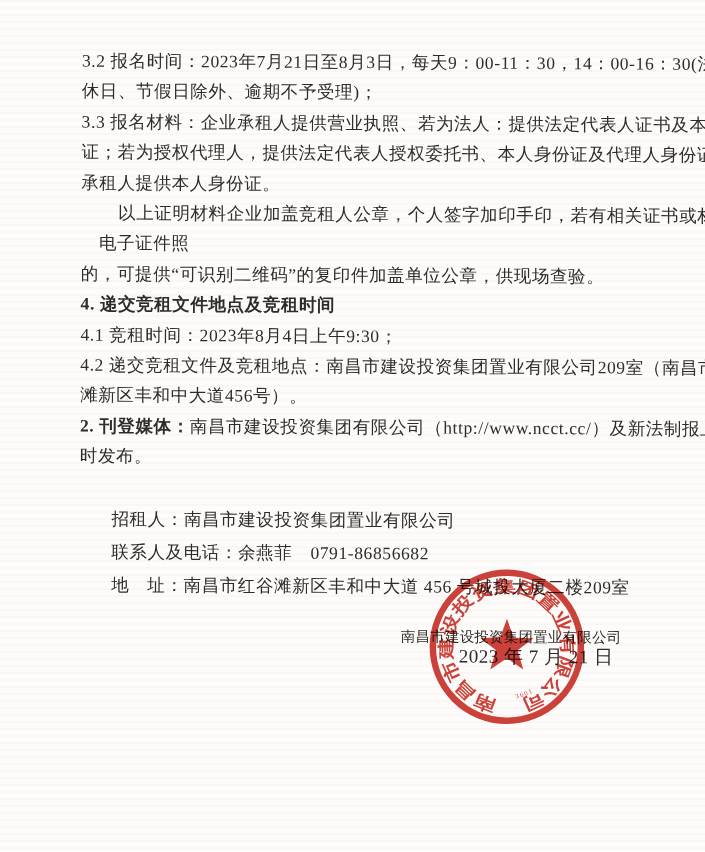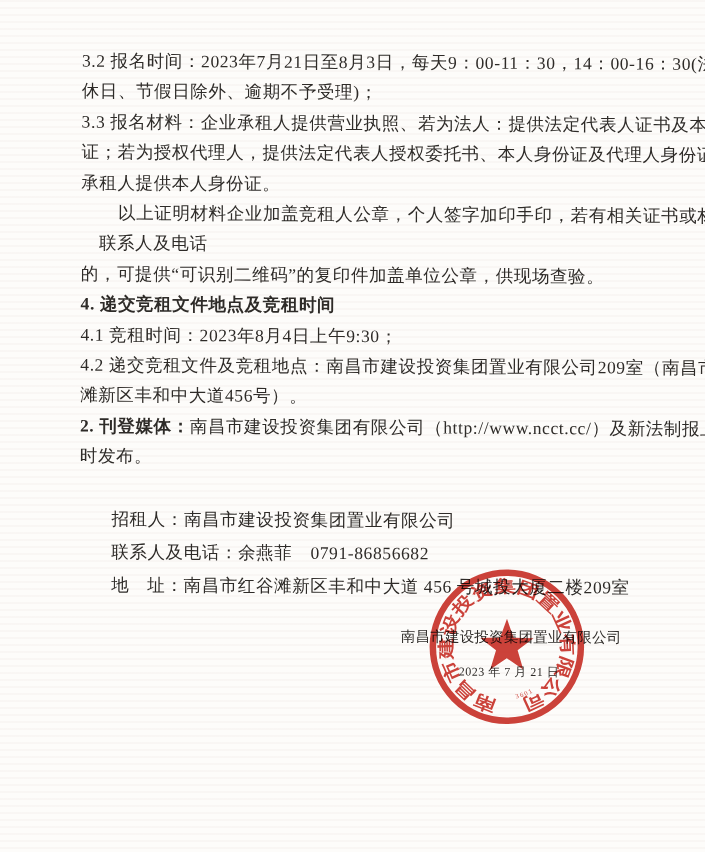--- a/index.html
+++ b/index.html
@@ -59,22 +59,22 @@
     position: absolute;
     left: 402px;
     top: 627px;
     font-size: 14.5px;
     letter-spacing: 0.2px;
     white-space: nowrap;
   }
   .sig-date {
     position: absolute;
     left: 460px;
-    top: 663px;
-    font-size: 12px;
+    top: 643px;
+    font-size: 19px;
     letter-spacing: 0.5px;
     white-space: nowrap;
   }
   .stamp {
     position: absolute;
     left: 424px;
     top: 562px;
     width: 168px;
     height: 168px;
     mix-blend-mode: multiply;
@@ -87,21 +87,21 @@
 <div class="page">
   <div class="scan">
 
     <div id="body-text">
         <div class="line"><span>3.2 报名时间：2023年7月21日至8月3日，每天9：00-11：30，14：00-16：30(法定公</span></div>
         <div class="line"><span>休日、节假日除外、逾期不予受理)；</span></div>
         <div class="line"><span>3.3 报名材料：企业承租人提供营业执照、若为法人：提供法定代表人证书及本人身份</span></div>
         <div class="line"><span>证；若为授权代理人，提供法定代表人授权委托书、本人身份证及代理人身份证，个人</span></div>
         <div class="line"><span>承租人提供本人身份证。</span></div>
         <div class="line ind2"><span>以上证明材料企业加盖竞租人公章，个人签字加印手印，若有相关证书或材料实行</span></div>
-        <div class="line ind1"><span>联系人及电话</span></div>
+        <div class="line ind1"><span>电子证件照</span></div>
         <div class="line"><span>的，可提供“可识别二维码”的复印件加盖单位公章，供现场查验。</span></div>
         <div class="line"><span class="b">4. 递交竞租文件地点及竞租时间</span></div>
         <div class="line"><span>4.1 竞租时间：2023年8月4日上午9:30；</span></div>
         <div class="line"><span>4.2 递交竞租文件及竞租地点：南昌市建设投资集团置业有限公司209室（南昌市红谷</span></div>
         <div class="line"><span>滩新区丰和中大道456号）。</span></div>
         <div class="line"><span class="b">2. 刊登媒体：</span><span>南昌市建设投资集团有限公司（http://www.ncct.cc/）及新法制报上同</span></div>
         <div class="line"><span>时发布。</span></div>
       </div>
 
     <div id="contact-block">

